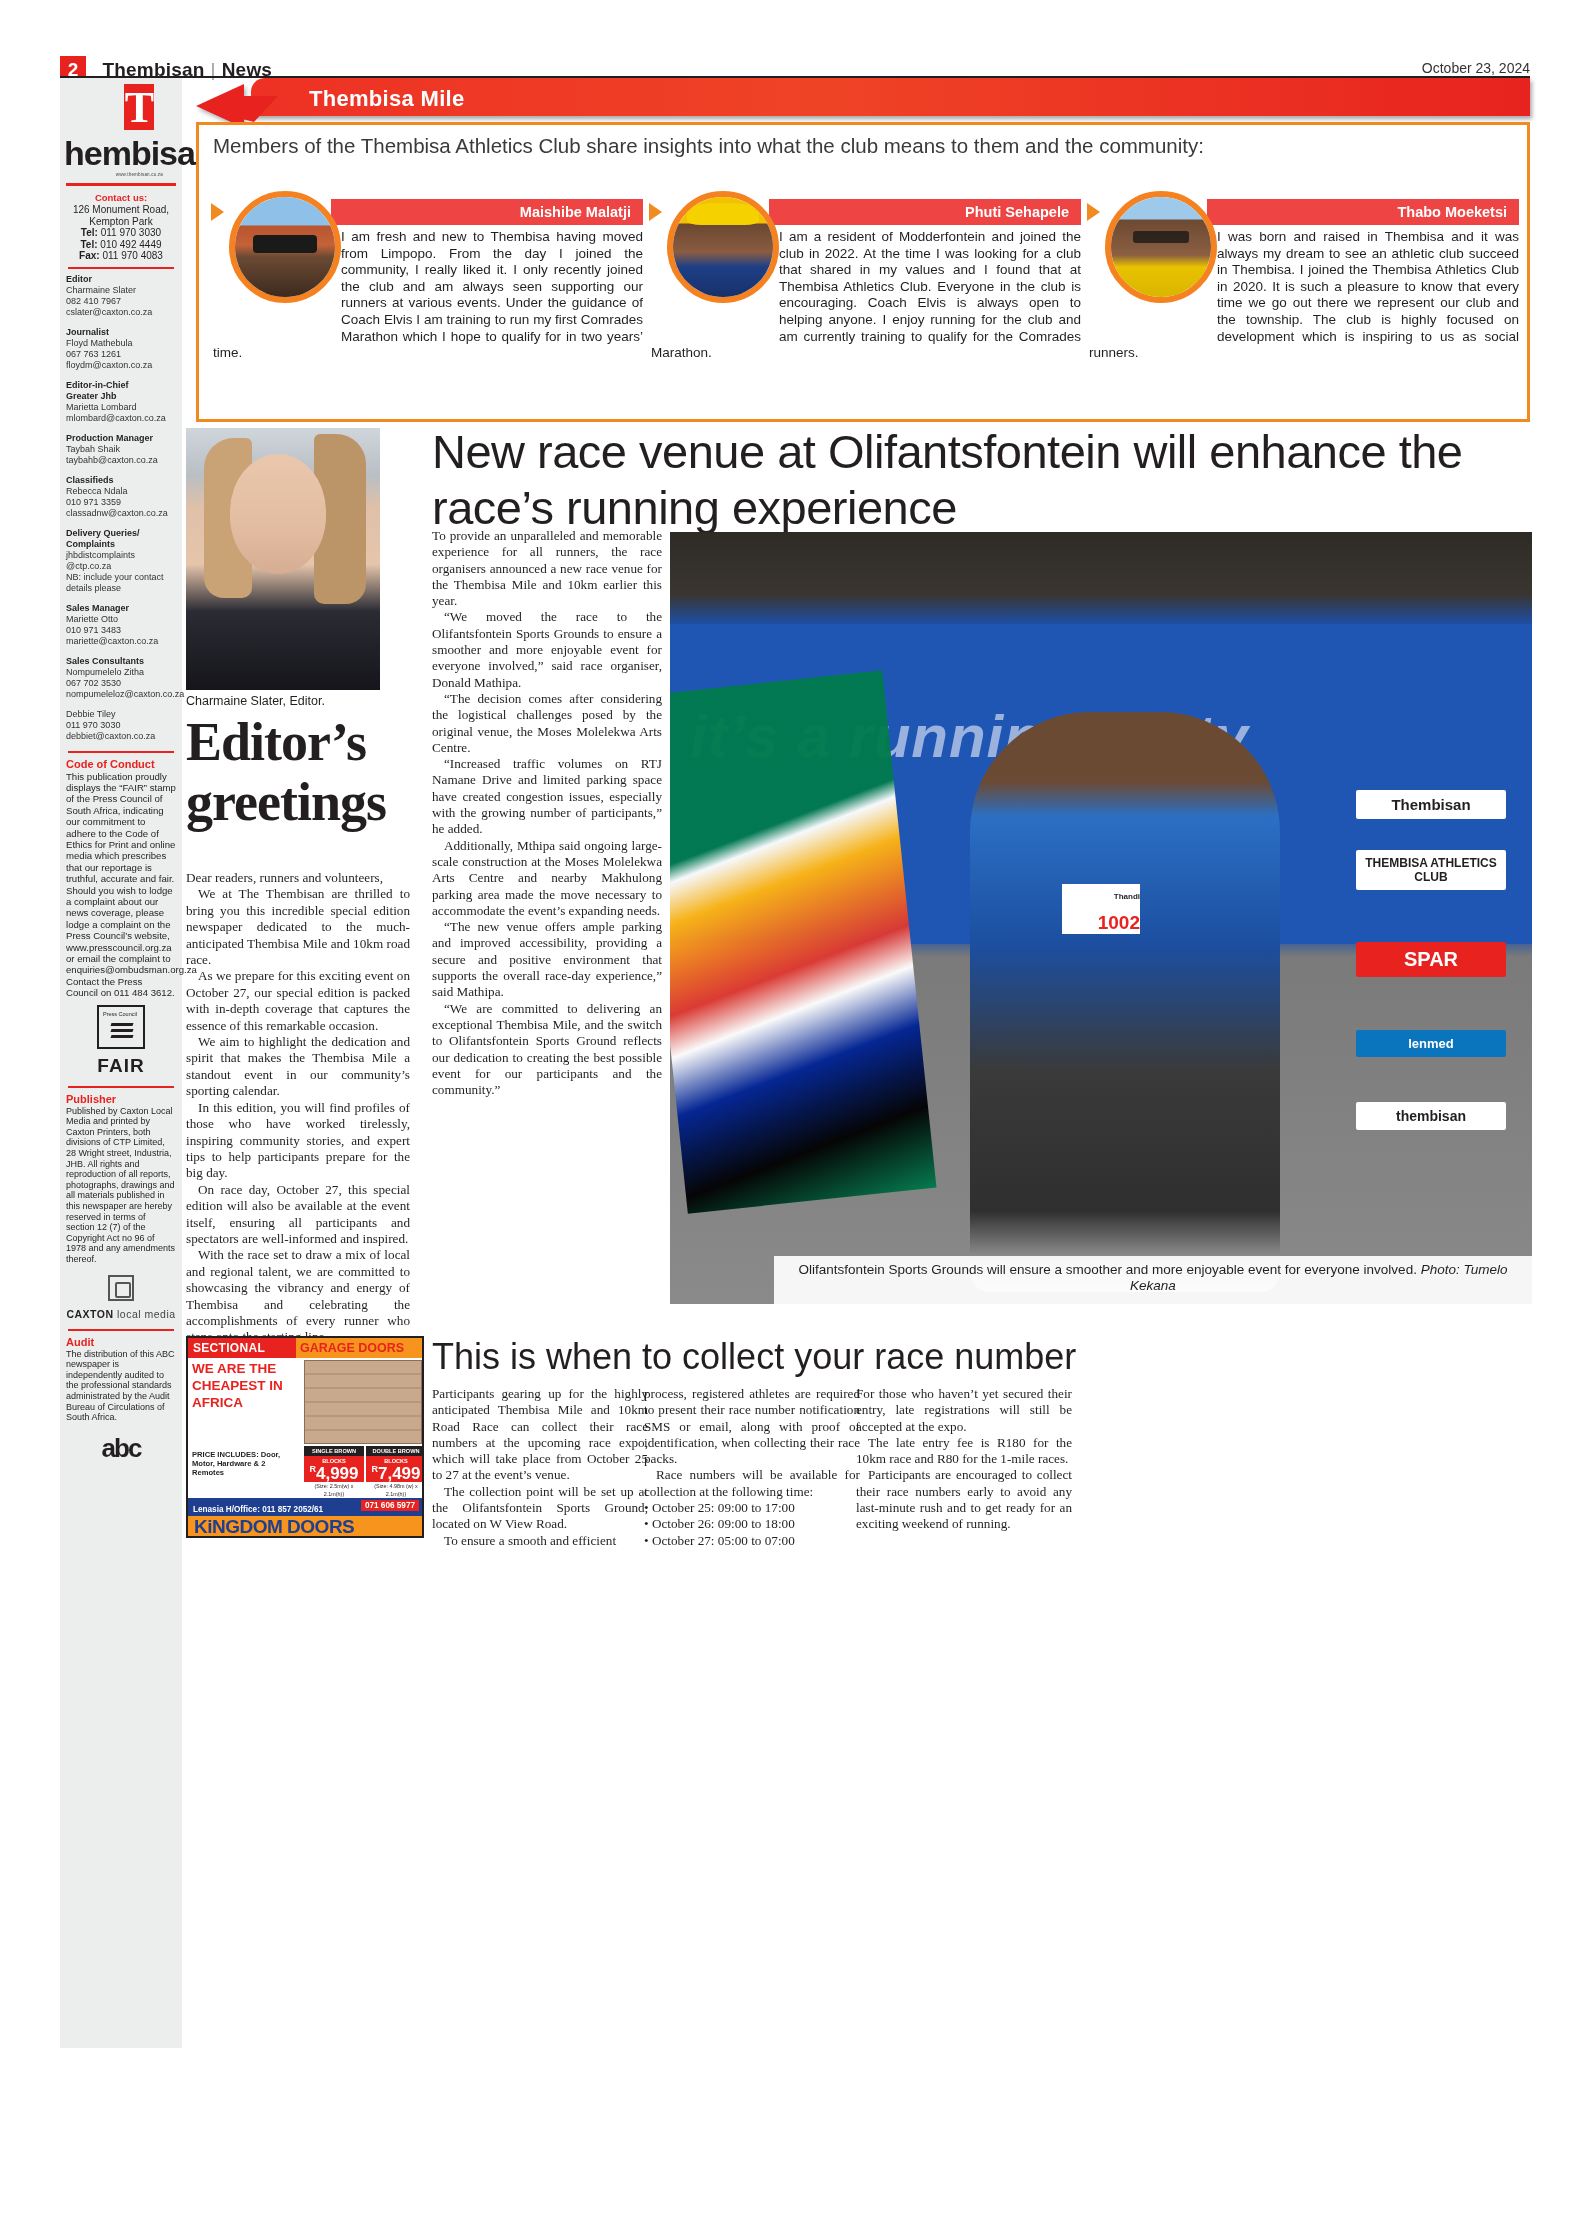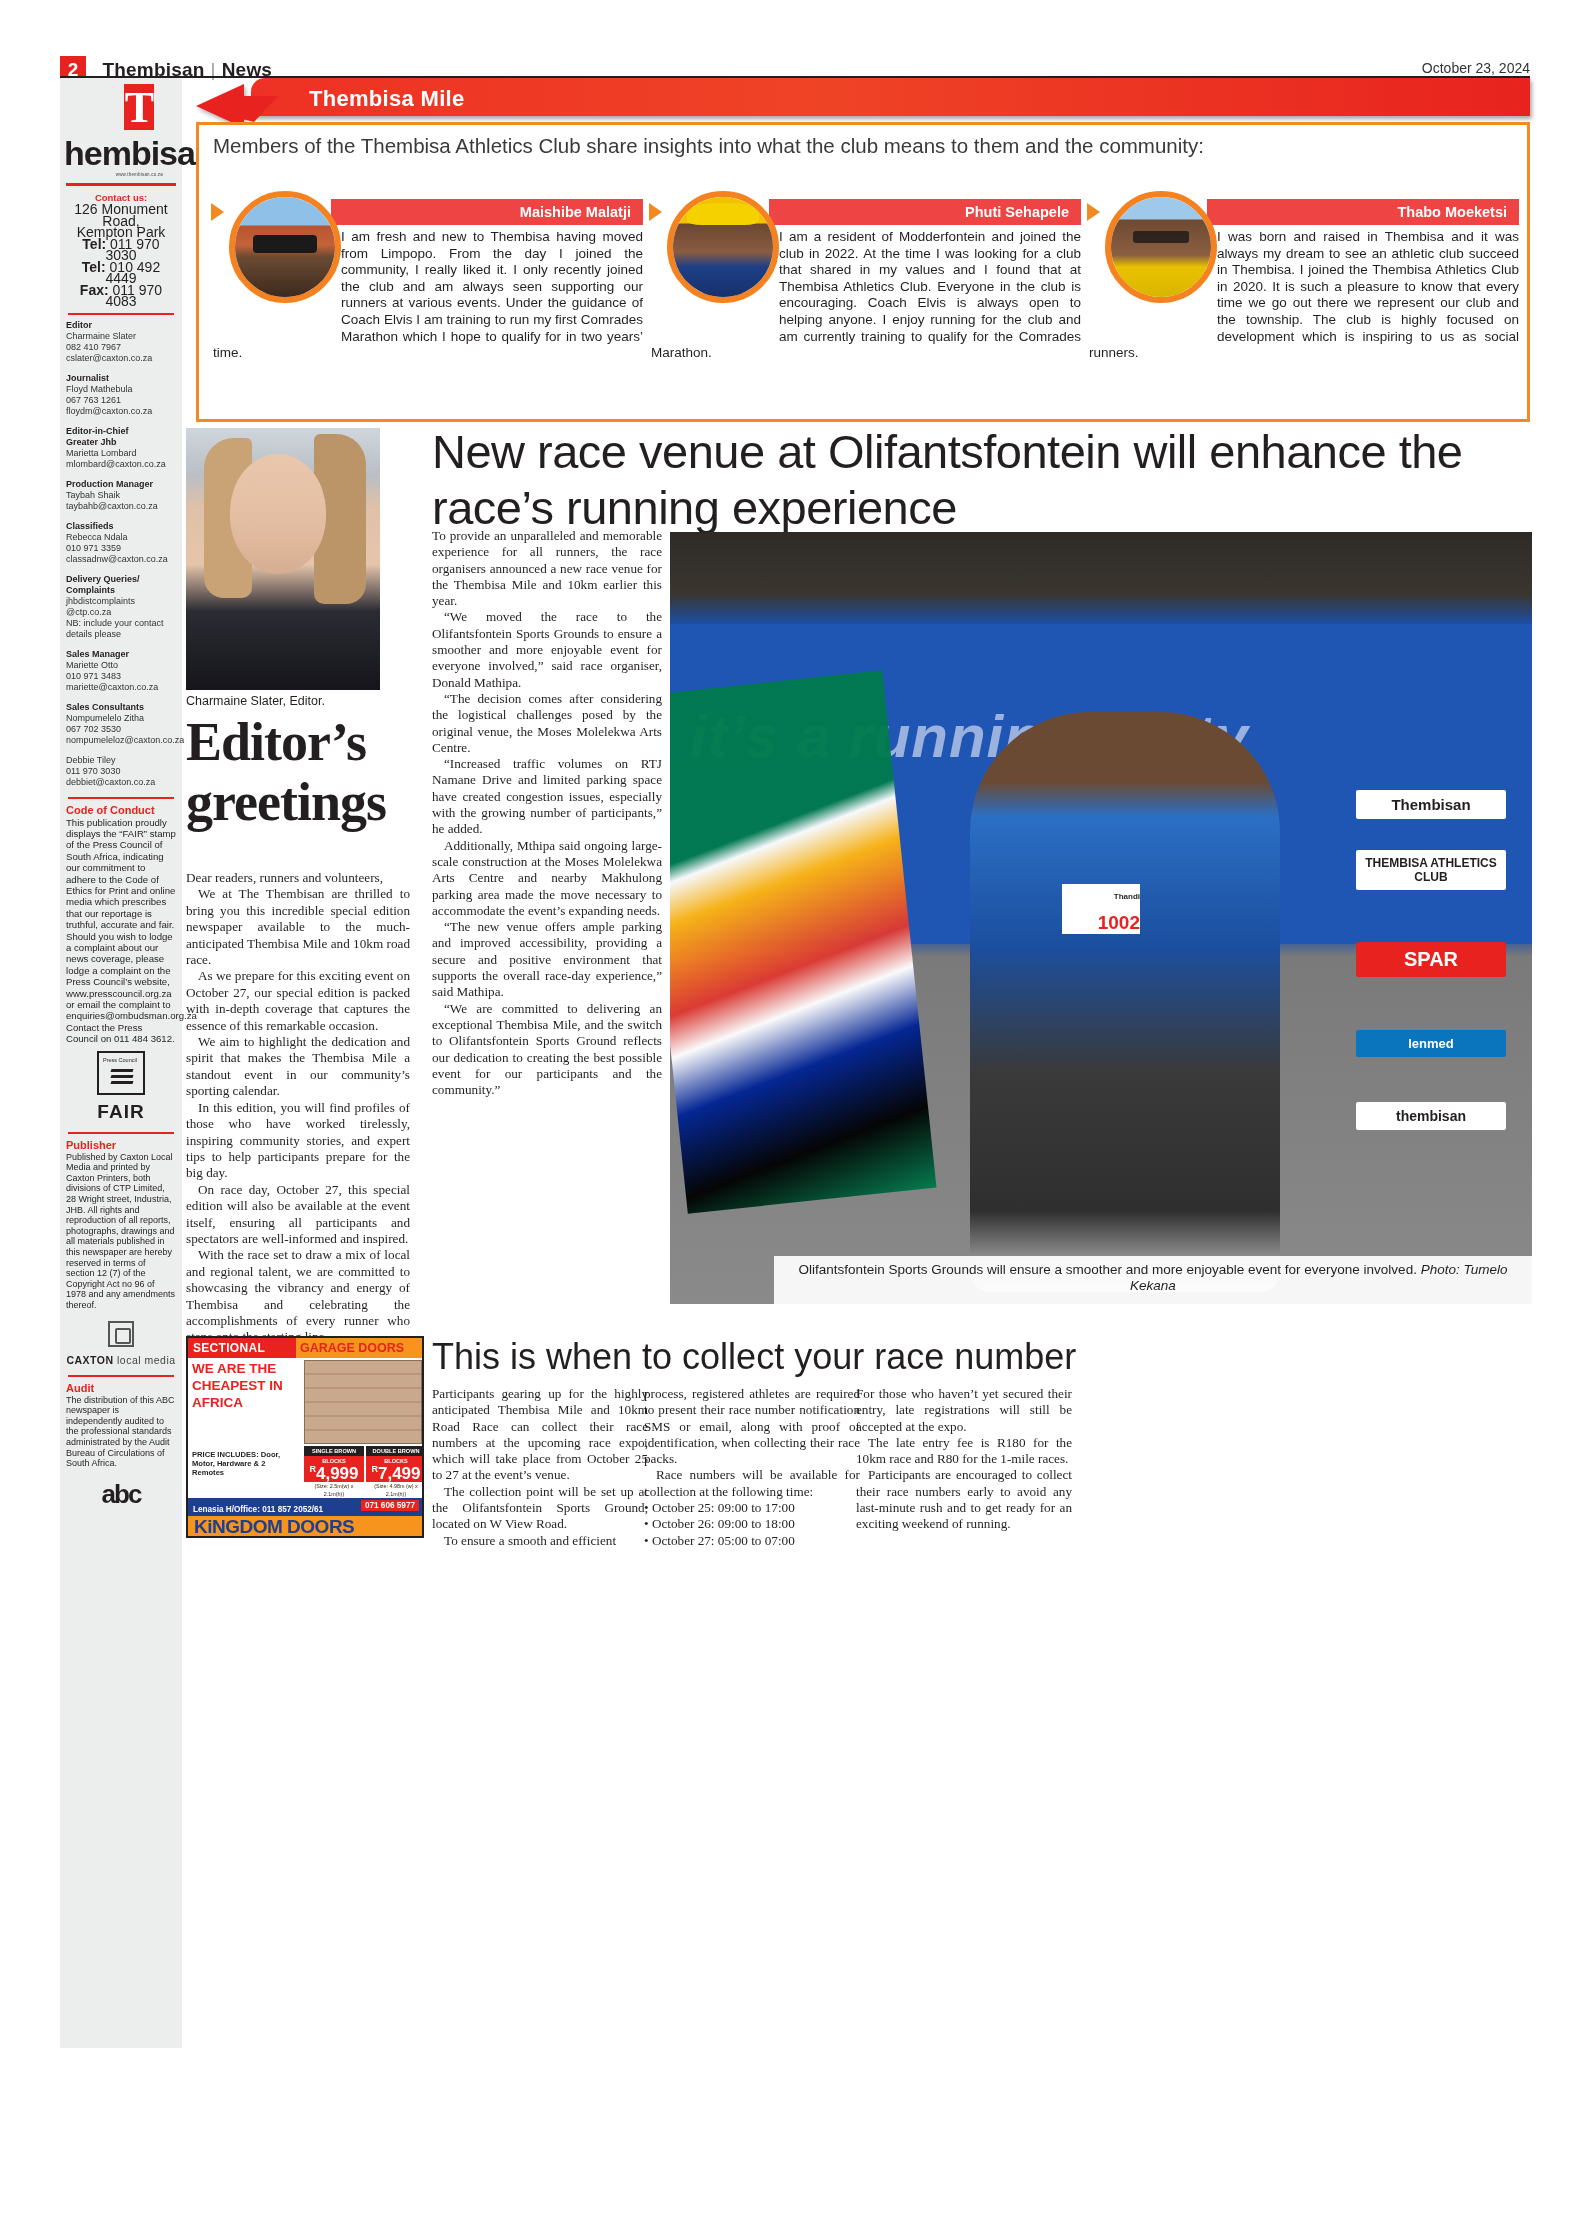--- a/index.html
+++ b/index.html
@@ -43,21 +43,21 @@
     display:inline-block; font-weight:bold; font-size:34px; line-height:46px;
     letter-spacing:-1px; vertical-align:top; color:#231f20;
   }
   .mh-url { font-size:4.5px; color:#444; letter-spacing:.2px; margin-top:-4px; }
   .mh-bar { height:3px; background:#e8231f; margin:3px 2px 0 2px; }
 
   .rail h4 { margin:0; font-size:9px; font-weight:bold; color:#231f20; line-height:11px; }
   .rail p  { margin:0; font-size:9px; line-height:11px; color:#333; }
   .rail .blk { margin-bottom:9px; }
   .contact-head { color:#e8231f; font-weight:bold; font-size:9.5px; text-align:center; margin:4px 0 1px; }
-  .contact-line { font-size:14px; text-align:center; line-height:11.5px; color:#231f20; }
+  .contact-line { font-size:10px; text-align:center; line-height:11.5px; color:#231f20; }
   .contact-line b { font-weight:bold; }
   .rail-rule { height:2px; background:#e8231f; margin:5px 2px; }
 
   .section-head { color:#e8231f; font-weight:bold; font-size:11px; margin:2px 0 1px; }
   .coc-text { font-size:9.6px; line-height:11.4px; color:#231f20; }
   .pub-text { font-size:9px; line-height:10.6px; color:#231f20; }
 
   .fair-logo { text-align:center; padding:6px 0 4px; }
   .fair-box { display:inline-block; border:2px solid #231f20; width:48px; height:44px; position:relative; }
   .fair-box .pc { position:absolute; left:4px; top:4px; font-size:5.5px; line-height:6px; color:#231f20; }
@@ -449,21 +449,21 @@
     <div class="hairR"></div>
     <div class="face"></div>
 </div>
 <div class="editor-caption">Charmaine Slater, Editor.</div>
 <div class="editor-title">
   <div>Editor’s</div>
   <div>greetings</div>
 </div>
 <div class="editor-col" id="editor-body">
     <p class="noind">Dear readers, runners and volunteers,</p>
-    <p>We at The Thembisan are thrilled to bring you this incredible special edition newspaper available to the much-anticipated Thembisa Mile and 10km road race.</p>
+    <p>We at The Thembisan are thrilled to bring you this incredible special edition newspaper dedicated to the much-anticipated Thembisa Mile and 10km road race.</p>
     <p>As we prepare for this exciting event on October 27, our special edition is packed with in-depth coverage that captures the essence of this remarkable occasion.</p>
     <p>We aim to highlight the dedication and spirit that makes the Thembisa Mile a standout event in our community’s sporting calendar.</p>
     <p>In this edition, you will find profiles of those who have worked tirelessly, inspiring community stories, and expert tips to help participants prepare for the big day.</p>
     <p>On race day, October 27, this special edition will also be available at the event itself, ensuring all participants and spectators are well-informed and inspired.</p>
     <p>With the race set to draw a mix of local and regional talent, we are committed to showcasing the vibrancy and energy of Thembisa and celebrating the accomplishments of every runner who steps onto the starting line.</p>
     <p>Through this edition, we hope to bring you, our valued readers, closer to one of the most anticipated events in our community’s calendar.</p>
     <p>We also aim to celebrate the power of athletics and the ability it has to unite and uplift our community.</p>
     <p>Charmaine Slater, editor, The Thembisan</p>
   </div>
 

